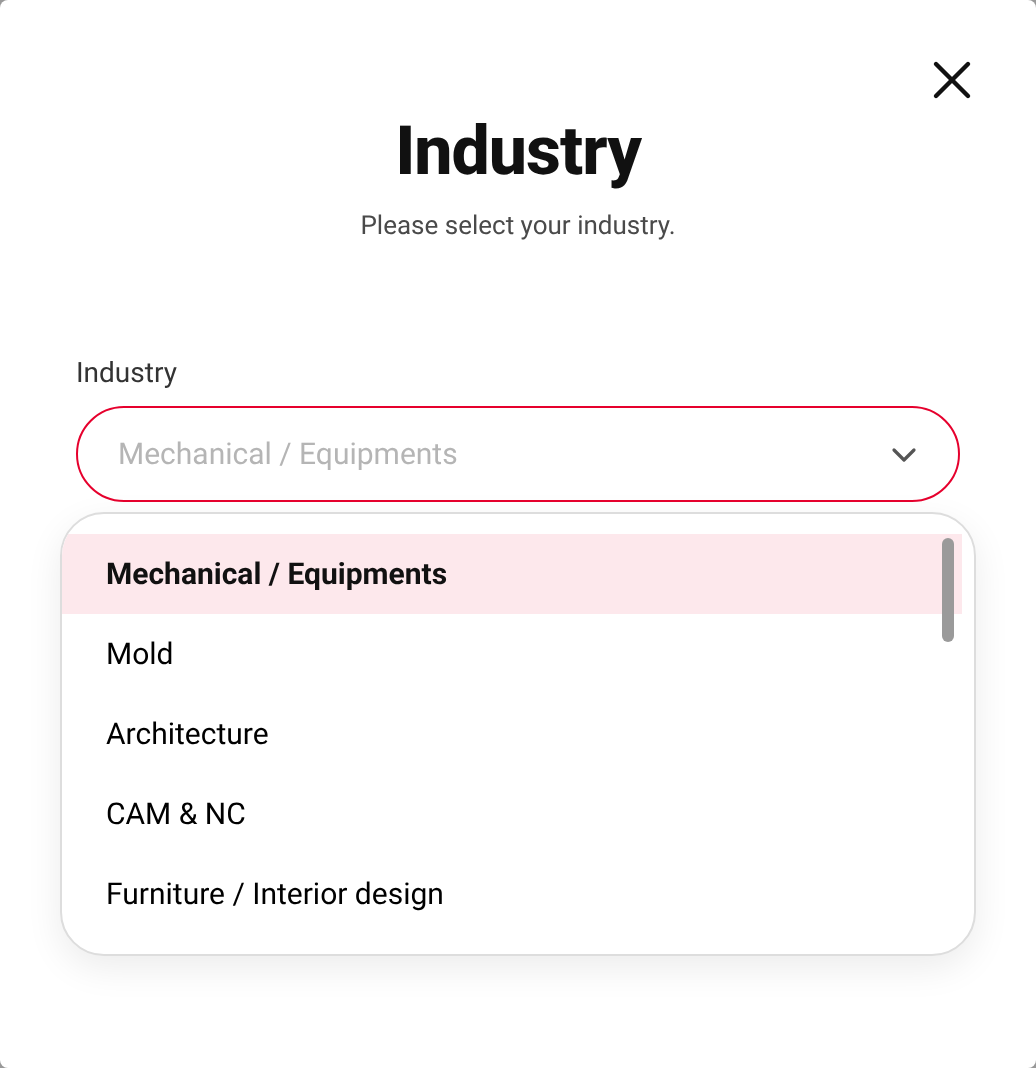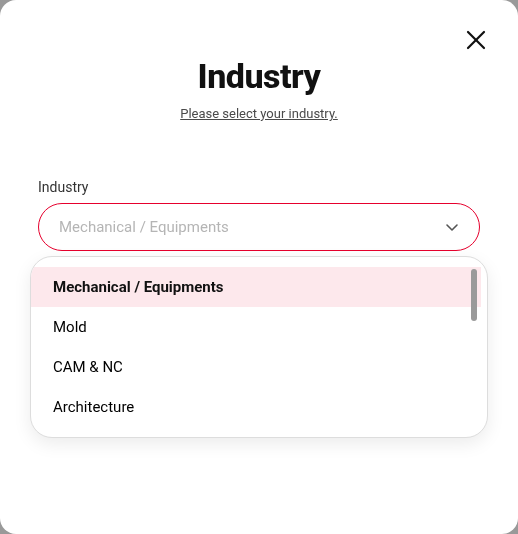--- a/index.html
+++ b/index.html
@@ -1,31 +1,31 @@
 <!DOCTYPE html>
 <html><head>
 <meta charset="utf-8">
 <style>
   * { box-sizing: border-box; margin: 0; padding: 0; font-family: -apple-system, BlinkMacSystemFont, "Segoe UI", Roboto, sans-serif; }
   body { width: 518px; height: 534px; background: #999; position: relative; overflow: hidden; }
   .modal {
     position: absolute; top: 0; left: 0; width: 518px; height: 534px;
-    background: #fff; border-radius: 16px;
+    background: #fff; border-radius: 4px;
   }
   .close {
     position: absolute; top: 28px; right: 28px; width: 28px; height: 28px;
     cursor: pointer; display: flex; align-items: center; justify-content: center;
   }
   .close svg { width: 24px; height: 24px; }
   .title {
     text-align: center; font-size: 34px; font-weight: 800; color: #111;
     margin-top: 56px; letter-spacing: -0.5px;
   }
   .subtitle {
-    text-align: center; font-size: 13px; color: #4a4a4a; margin-top: 10px; text-decoration: underline;
+    text-align: center; font-size: 13px; color: #4a4a4a; margin-top: 10px;
   }
   .field-wrap { padding: 0 38px; margin-top: 58px; }
   .field-label { font-size: 14px; color: #333; margin-bottom: 8px; }
   .select-box {
     position: relative; width: 100%; height: 48px;
     border: 1.5px solid #E6002D; border-radius: 24px;
     display: flex; align-items: center; padding: 0 20px;
     cursor: pointer;
   }
   .select-placeholder { font-size: 15px; color: #b5b5b5; }
@@ -78,19 +78,20 @@
           <polyline points="2,5 7,10 12,5"></polyline>
         </svg>
       </span>
     </div>
   </div>
 
   <div class="dropdown">
     <div class="dropdown-inner">
       <div class="option selected">Mechanical / Equipments</div>
       <div class="option">Mold</div>
+      <div class="option">Architecture</div>
       <div class="option">CAM &amp; NC</div>
-      <div class="option">Architecture</div>
+      <div class="option">Furniture / Interior design</div>
     </div>
     <div class="scrollbar"></div>
   </div>
 
 </div>
 
 </body></html>

